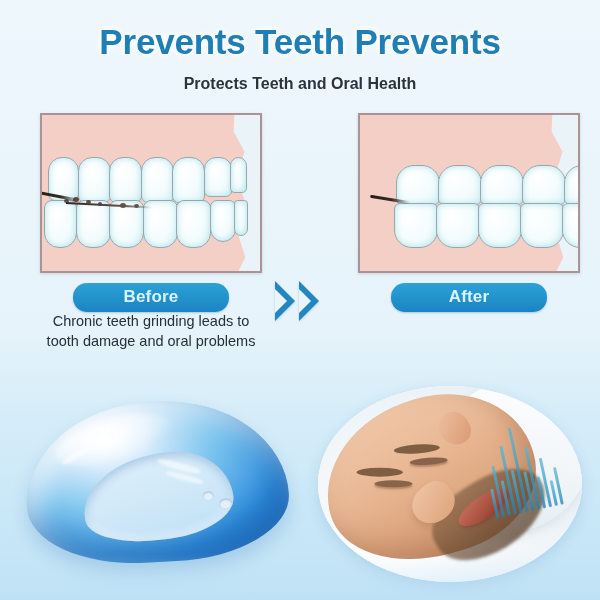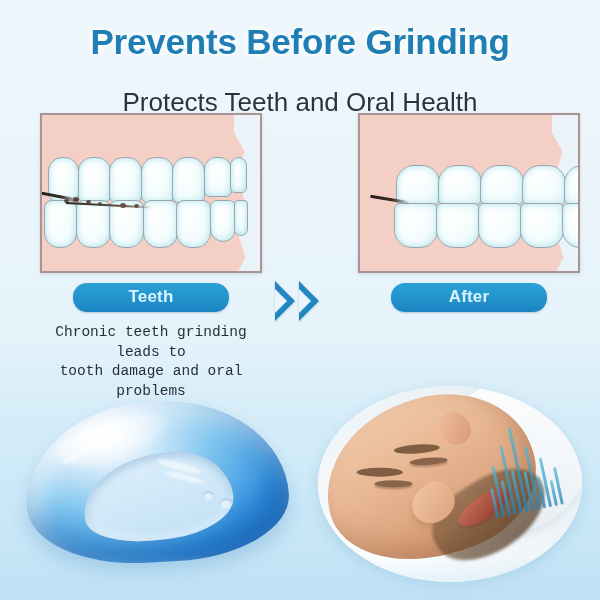--- a/index.html
+++ b/index.html
@@ -41,24 +41,24 @@
     font-size: 35px;
     font-weight: bold;
     letter-spacing: -0.2px;
     color: #1f7fb5;
     text-shadow:
       0 0 6px #ffffff,
       0 0 10px #ffffff,
       0 1px 0 rgba(255,255,255,0.9);
   }
   .subtitle {
-    margin: 16px;
+    margin: 4px;
     padding-top: 9px;
-    font-size: 26px;
-    font-weight: normal;
+    font-size: 16px;
+    font-weight: bold;
     color: #2a3440;
     text-shadow: 0 0 4px rgba(255,255,255,0.7);
   }
 
   
   .compare {
     position: absolute;
     top: 113px;
     left: 0;
     width: 600px;
@@ -225,26 +225,24 @@
     padding: 4px 22px 5px 22px;
     border-radius: 14px;
     background: linear-gradient(180deg, #2ba2d6 0%, #1b84c3 100%);
     color: #d9f3ff;
     font-size: 17px;
     font-weight: bold;
     letter-spacing: 0.2px;
     box-shadow: 0 1px 2px rgba(0,70,110,0.25);
   }
   .caption {
-    margin-top: 11px;
     font-size: 14.5px;
     line-height: 1.35;
     color: #273039;
     white-space: pre-line;
-    font-family: Liberation Mono, monospace;
   }
 
   
   .bottom {
     position: absolute;
     left: 0;
     top: 370px;
     width: 600px;
     height: 230px;
   }
@@ -444,21 +442,21 @@
     background: linear-gradient(180deg, rgba(195,228,246,0) 0%, rgba(186,223,244,0.55) 100%);
     pointer-events: none;
   }
 </style>
 </head>
 <body>
 
 <div class="poster">
 
   <div class="header">
-    <h1 class="title">Prevents Before Grinding</h1>
+    <h1 class="title">Prevents Teeth Prevents</h1>
     <h2 class="subtitle">Protects Teeth and Oral Health</h2>
   </div>
 
   <div class="compare">
 
     <div class="panel left">
       <div class="tooth-card">
         <div class="cheek"></div>
 
         <div class="row-teeth before-upper">
@@ -485,21 +483,21 @@
         <div class="damage" style="left:31px; top:82px; width:6px; height:5px;"></div>
         <div class="damage" style="left:44px; top:85px; width:5px; height:4px;"></div>
         <div class="damage" style="left:56px; top:87px; width:4px; height:4px;"></div>
         <div class="damage" style="left:78px; top:88px; width:6px; height:5px;"></div>
         <div class="damage" style="left:92px; top:89px; width:5px; height:4px;"></div>
         <div class="crack" style="left:24px; top:87px; width:86px; transform: rotate(3deg);"></div>
         <div class="pointer" style="left:-4px; top:80px; width:42px; transform: rotate(11deg);"></div>
       </div>
 
       <div class="label-block">
-        <span class="badge">Teeth</span>
+        <span class="badge">Before</span>
         <div class="caption">Chronic teeth grinding leads to
 tooth damage and oral problems</div>
       </div>
     </div>
 
     <div class="arrows">
       <div class="chev c1"></div>
       <div class="chev c2"></div>
     </div>
 

